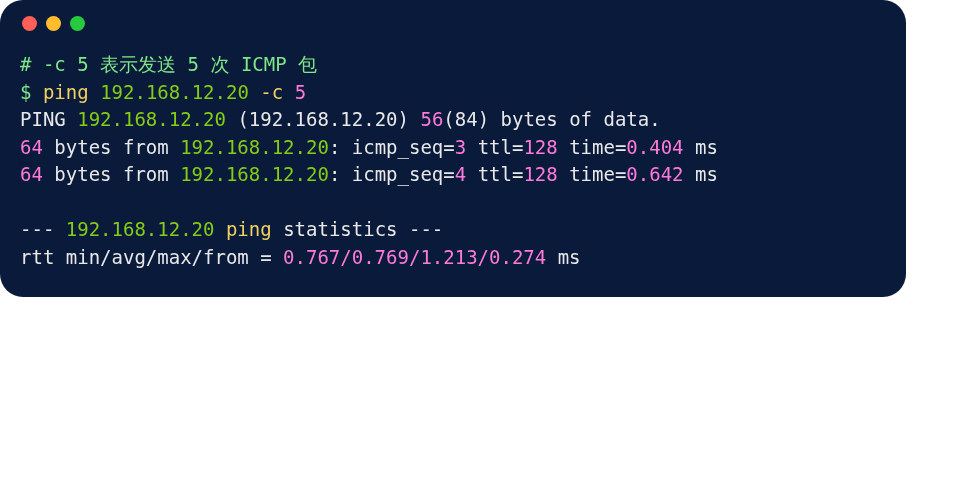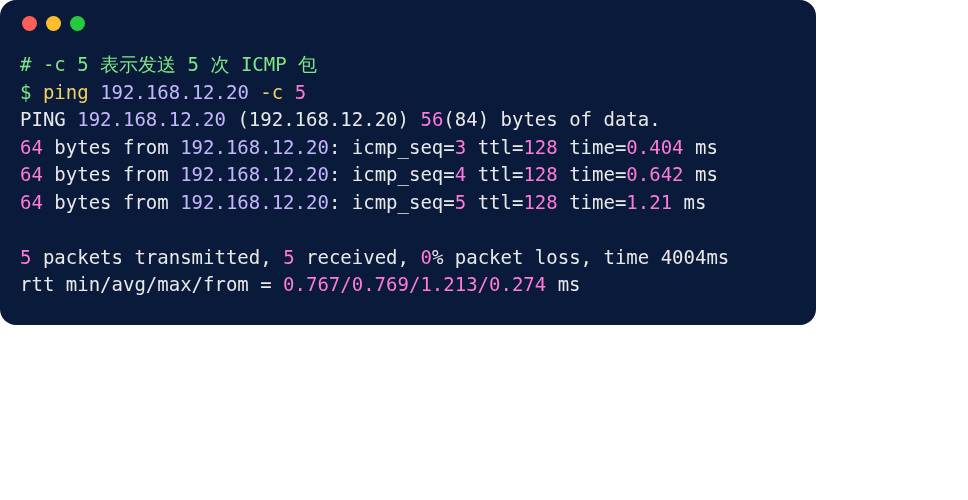--- a/index.html
+++ b/index.html
@@ -2,24 +2,24 @@
 <html><head>
 <meta charset="utf-8">
 <style>
   body {
     margin: 0;
     padding: 0;
     background: #ffffff;
     font-family: "SF Mono", "Menlo", "Consolas", "DejaVu Sans Mono", monospace;
   }
   .terminal-window {
-    width: 816px;
+    width: 906px;
     box-sizing: border-box;
     background: #0a1a3a;
-    border-radius: 16px;
+    border-radius: 23px;
     padding: 14px 20px 26px 20px;
     color: #e8e8e8;
     font-size: 19px;
     line-height: 1.45;
   }
   .titlebar {
     display: flex;
     gap: 9px;
     padding: 2px 0 20px 2px;
   }
@@ -32,21 +32,21 @@
   .dot-yellow { background: #ffbd2e; }
   .dot-green  { background: #27c93f; }
 
   .line { white-space: pre; }
   .blank { height: 1.45em; }
 
   .c-comment  { color: #7ee787; }   
   .c-prompt   { color: #7ee787; }
   .c-cmd      { color: #f0d060; }   
   .c-arg      { color: #f0d060; }
-  .c-ip       { color: #c4b5fd; }   
+  .c-ip       { color: #84cc16; }   
   .c-num      { color: #ff7ad9; }
   .c-text     { color: #e8e8e8; }   
 </style>
 </head>
 <body>
 
 <div class="terminal-window">
 
   <div class="titlebar">
     <div class="tl-dot dot-red"></div>
@@ -56,23 +56,22 @@
 
   <div class="line"><span class="c-comment">#</span><span class="c-comment"> </span><span class="c-comment">-c 5</span><span class="c-comment"> 表示发送 </span><span class="c-comment">5</span><span class="c-comment"> 次 </span><span class="c-comment">ICMP</span><span class="c-comment"> 包</span></div>
 
   <div class="line"><span class="c-prompt">$</span><span> </span><span class="c-cmd">ping</span><span> </span><span class="c-ip">192.168.12.20</span><span> </span><span class="c-arg">-c</span><span> </span><span class="c-num">5</span></div>
 
   <div class="line"><span class="c-text">PING</span><span> </span><span class="c-ip">192.168.12.20</span><span> </span><span class="c-text">(192.168.12.20)</span><span> </span><span class="c-num">56</span><span class="c-text">(84) bytes of data.</span></div>
 
   <div id="replies">
       <div class="line"><span class="c-num">64</span><span class="c-text"> bytes from </span><span class="c-ip">192.168.12.20</span><span class="c-text">: icmp_seq=</span><span class="c-num">3</span><span class="c-text"> ttl=</span><span class="c-num">128</span><span class="c-text"> time=</span><span class="c-num">0.404</span><span class="c-text"> ms</span></div>
       <div class="line"><span class="c-num">64</span><span class="c-text"> bytes from </span><span class="c-ip">192.168.12.20</span><span class="c-text">: icmp_seq=</span><span class="c-num">4</span><span class="c-text"> ttl=</span><span class="c-num">128</span><span class="c-text"> time=</span><span class="c-num">0.642</span><span class="c-text"> ms</span></div>
-      <div class="line"><span class="c-num">64</span><span class="c-text"> bytes from </span><span class="c-ip">192.168.12.20</span><span class="c-text">: icmp_seq=</span><span class="c-num">5</span><span class="c-text"> ttl=</span><span class="c-num">128</span><span class="c-text"> time=</span><span class="c-num">1.21</span><span class="c-text"> ms</span></div>
     </div>
 
   <div class="blank"></div>
 
+  <div class="line"><span class="c-text">--- </span><span class="c-ip">192.168.12.20</span><span class="c-cmd"> ping</span><span class="c-text"> statistics ---</span></div>
 
-  <div class="line"><span class="c-num">5</span><span class="c-text"> packets transmitted, </span><span class="c-num">5</span><span class="c-text"> received, </span><span class="c-num">0</span><span class="c-text">% packet loss, time </span><span class="c-text">4004ms</span></div>
 
   <div class="line"><span class="c-text">rtt min/avg/max/from = </span><span class="c-num">0.767/0.769/1.213/0.274</span><span class="c-text"> ms</span></div>
 
 </div>
 
 </body></html>

